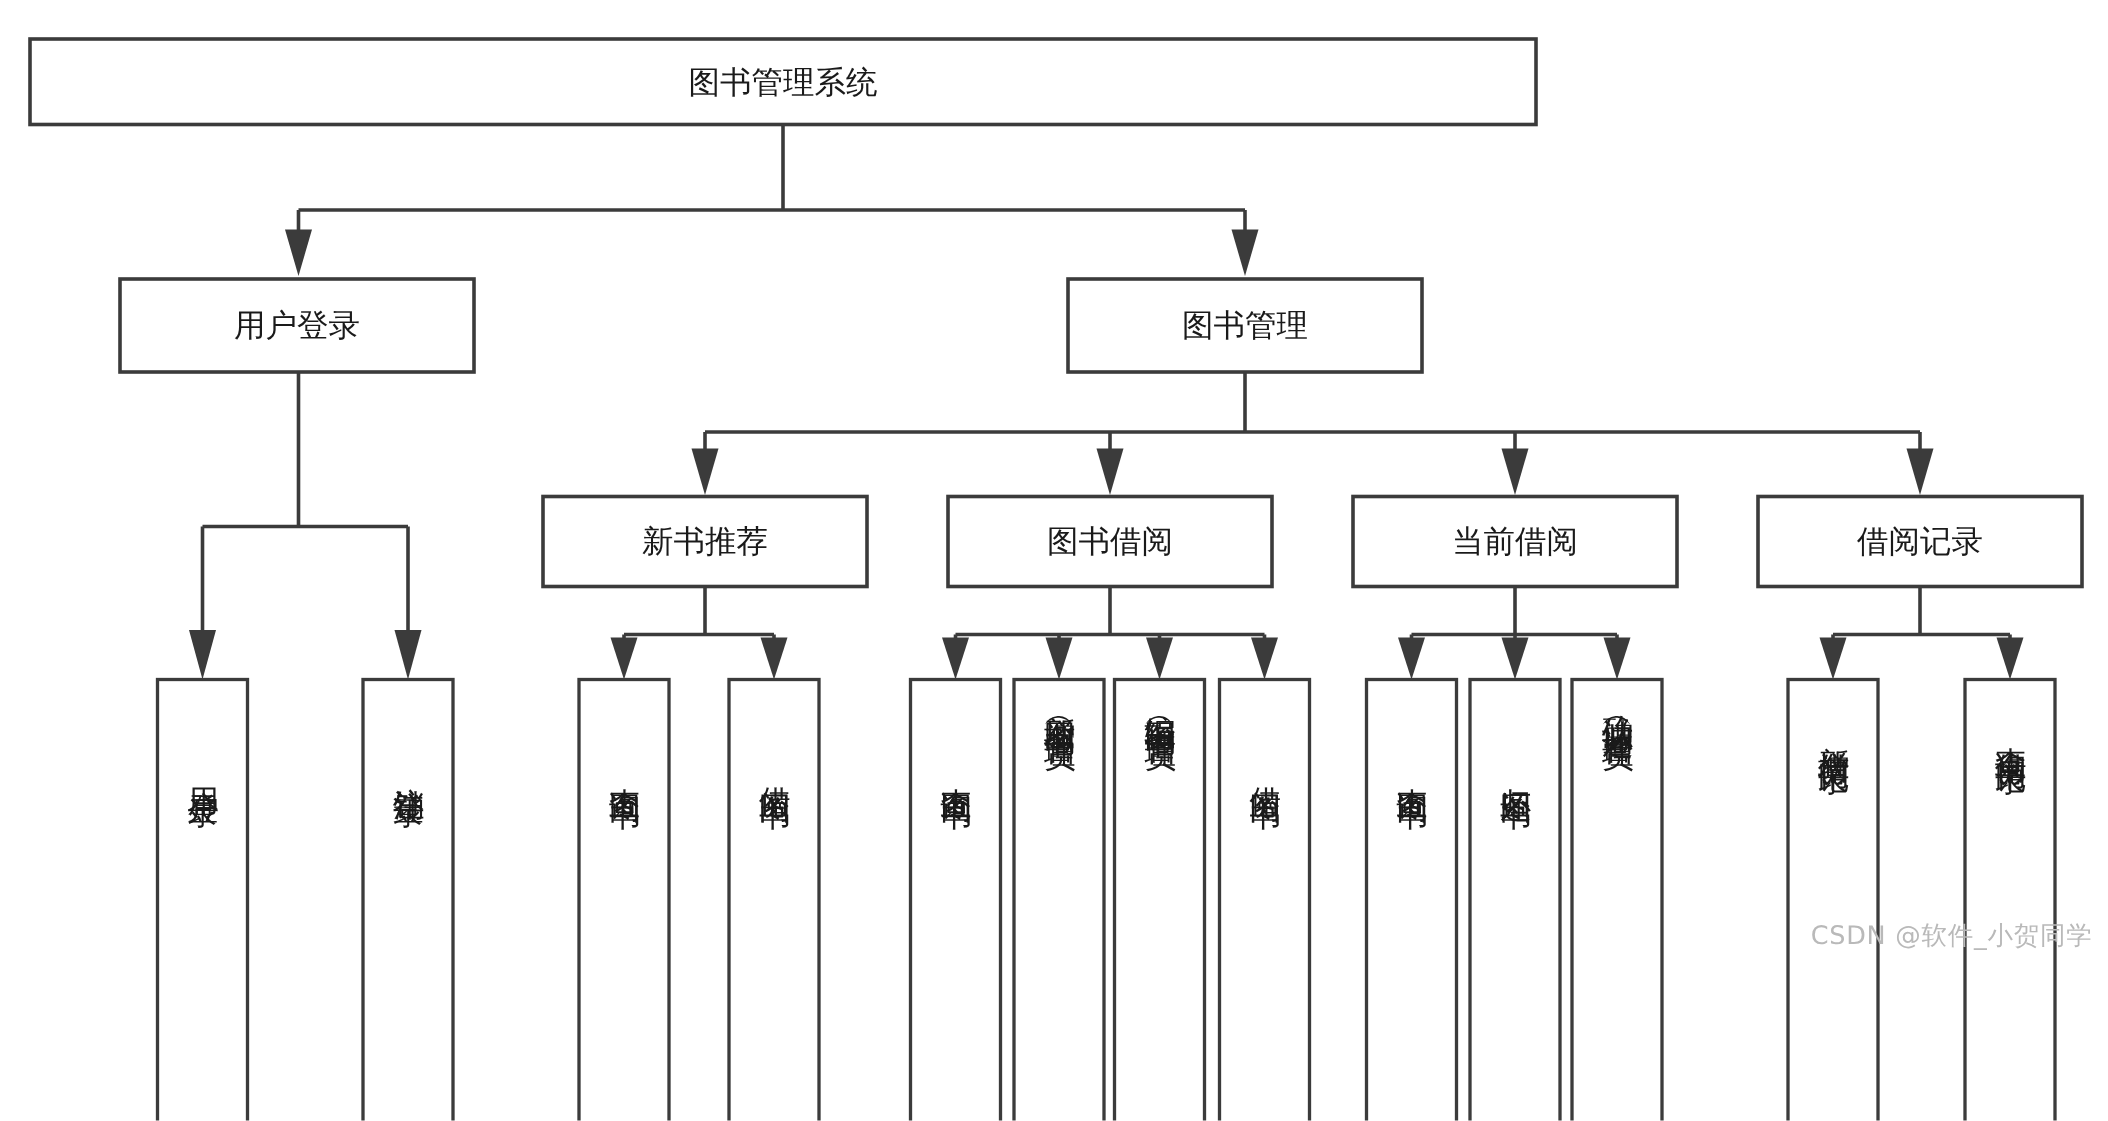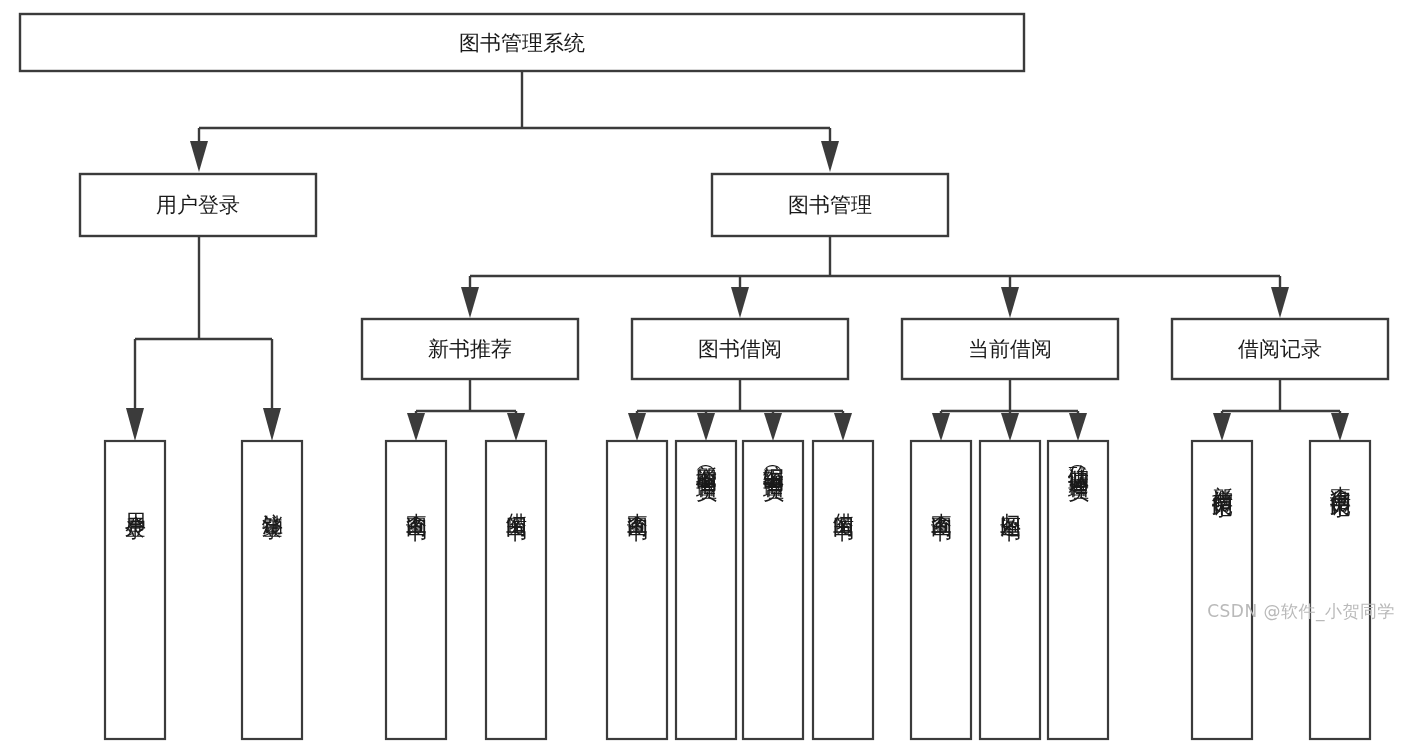--- a/index.html
+++ b/index.html
@@ -10,21 +10,21 @@
   body {
     width: 1405px;
     height: 747px;
     font-family: "DejaVu Sans", "Liberation Sans", sans-serif;
     overflow: hidden;
     position: relative;
   }
   #diagram-root {
     position: absolute;
     left: 0;
-    top: 4px;
+    top: 16px;
     width: 1405px;
     height: 625px;
   }
   svg.flow {
     display: block;
     width: 1405px;
     height: 747px;
   }
   .node-rect {
     fill: #ffffff;

